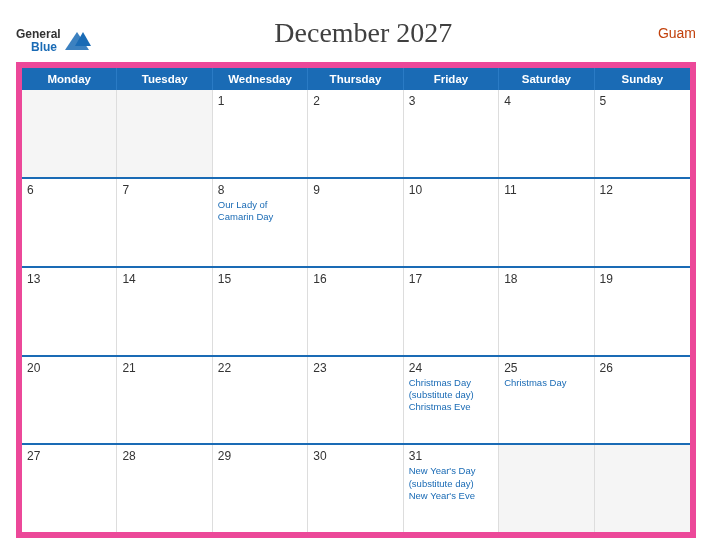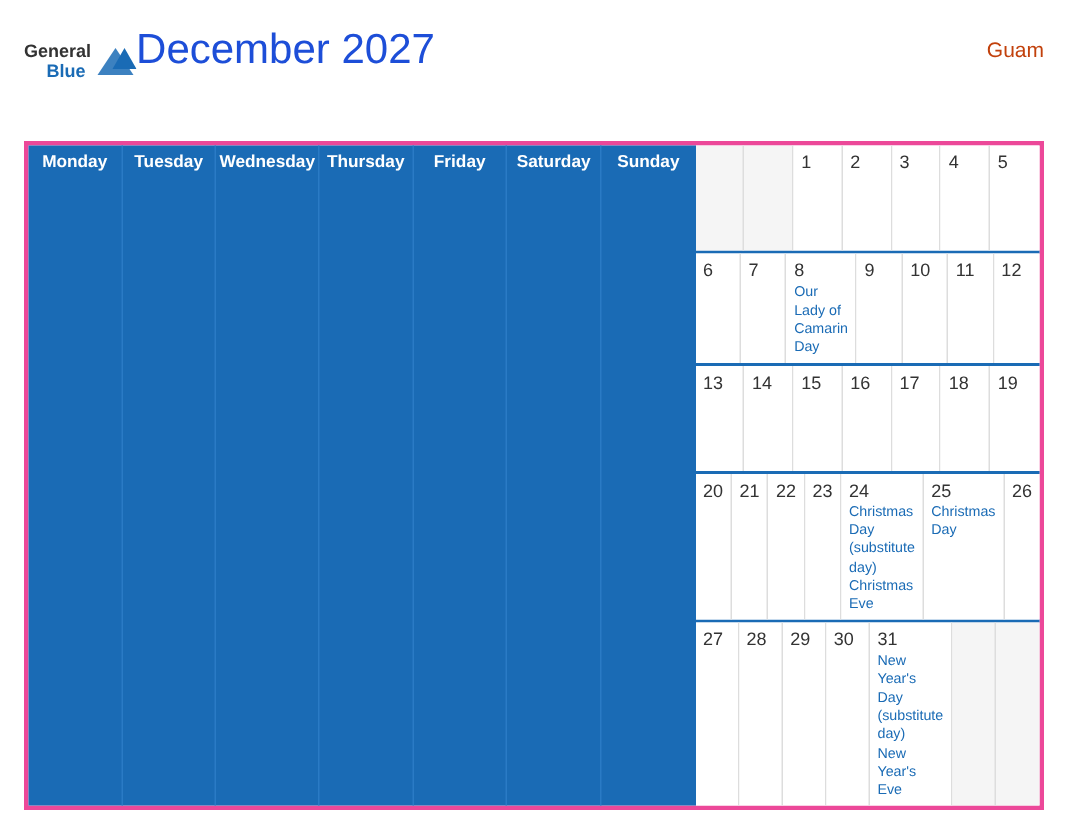--- a/index.html
+++ b/index.html
@@ -39,35 +39,36 @@
     .logo-general { color: #333; font-size: 12px; font-weight: bold; }
     .logo-blue { color: #1a6bb5; font-size: 12px; font-weight: bold; padding-left: 15px; }
     .logo-icon {
       width: 28px;
       height: 22px;
       margin-left: 2px;
     }
     .month-title {
       font-size: 28px;
       font-weight: normal;
-      color: #1d4ed8;
-      text-align: left;
-      flex: 1;
+      color: #404040;
+      text-align: center;
+      flex: 1;
+      font-family: Liberation Serif, serif;
     }
     .region {
       font-size: 14px;
       color: #c2410c;
       text-align: right;
       min-width: 60px;
     }
     .calendar {
       flex: 1;
       display: flex;
-      border: 3px solid #ec4899;
-      margin-top: 32px;
+      flex-direction: column;
+      border: 6px solid #ec4899;
     }
     .cal-header-row {
       display: grid;
       grid-template-columns: repeat(7, 1fr);
       background: #1a6bb5;
     }
     .cal-header-cell {
       color: #fff;
       font-size: 11.5px;
       font-weight: bold;

